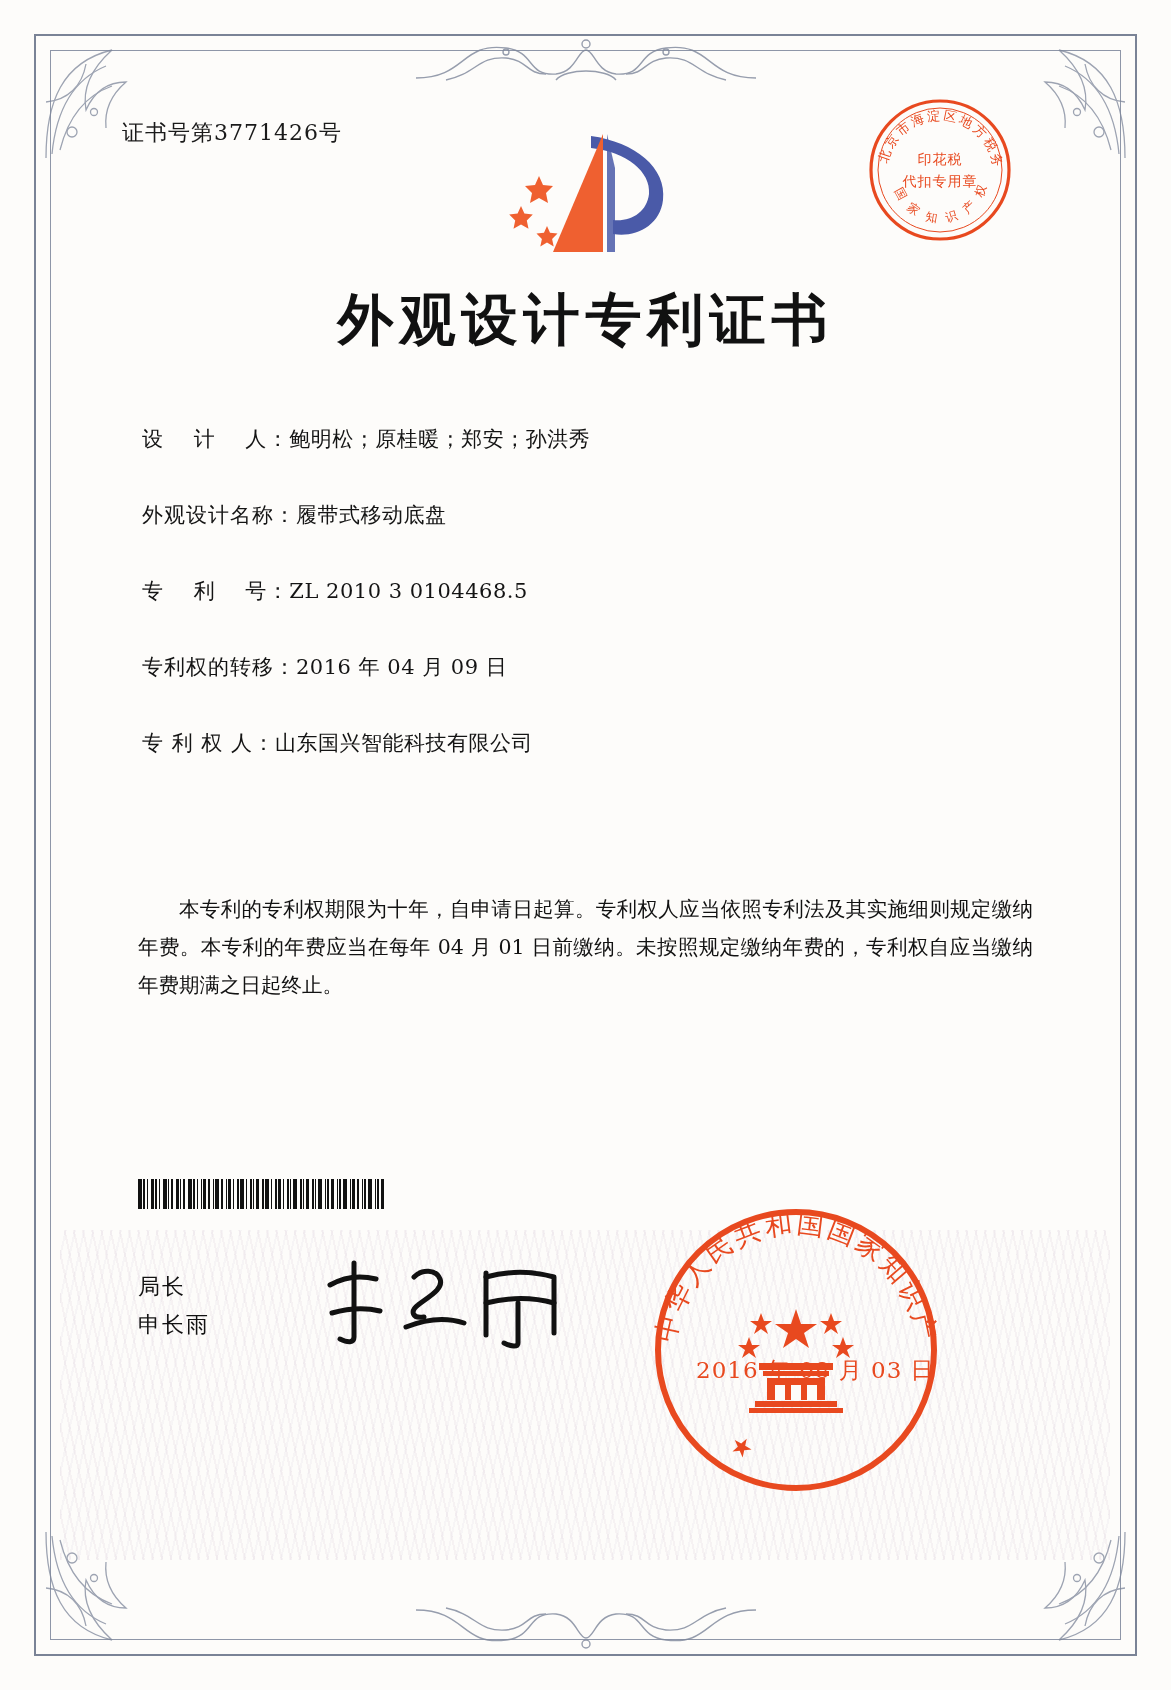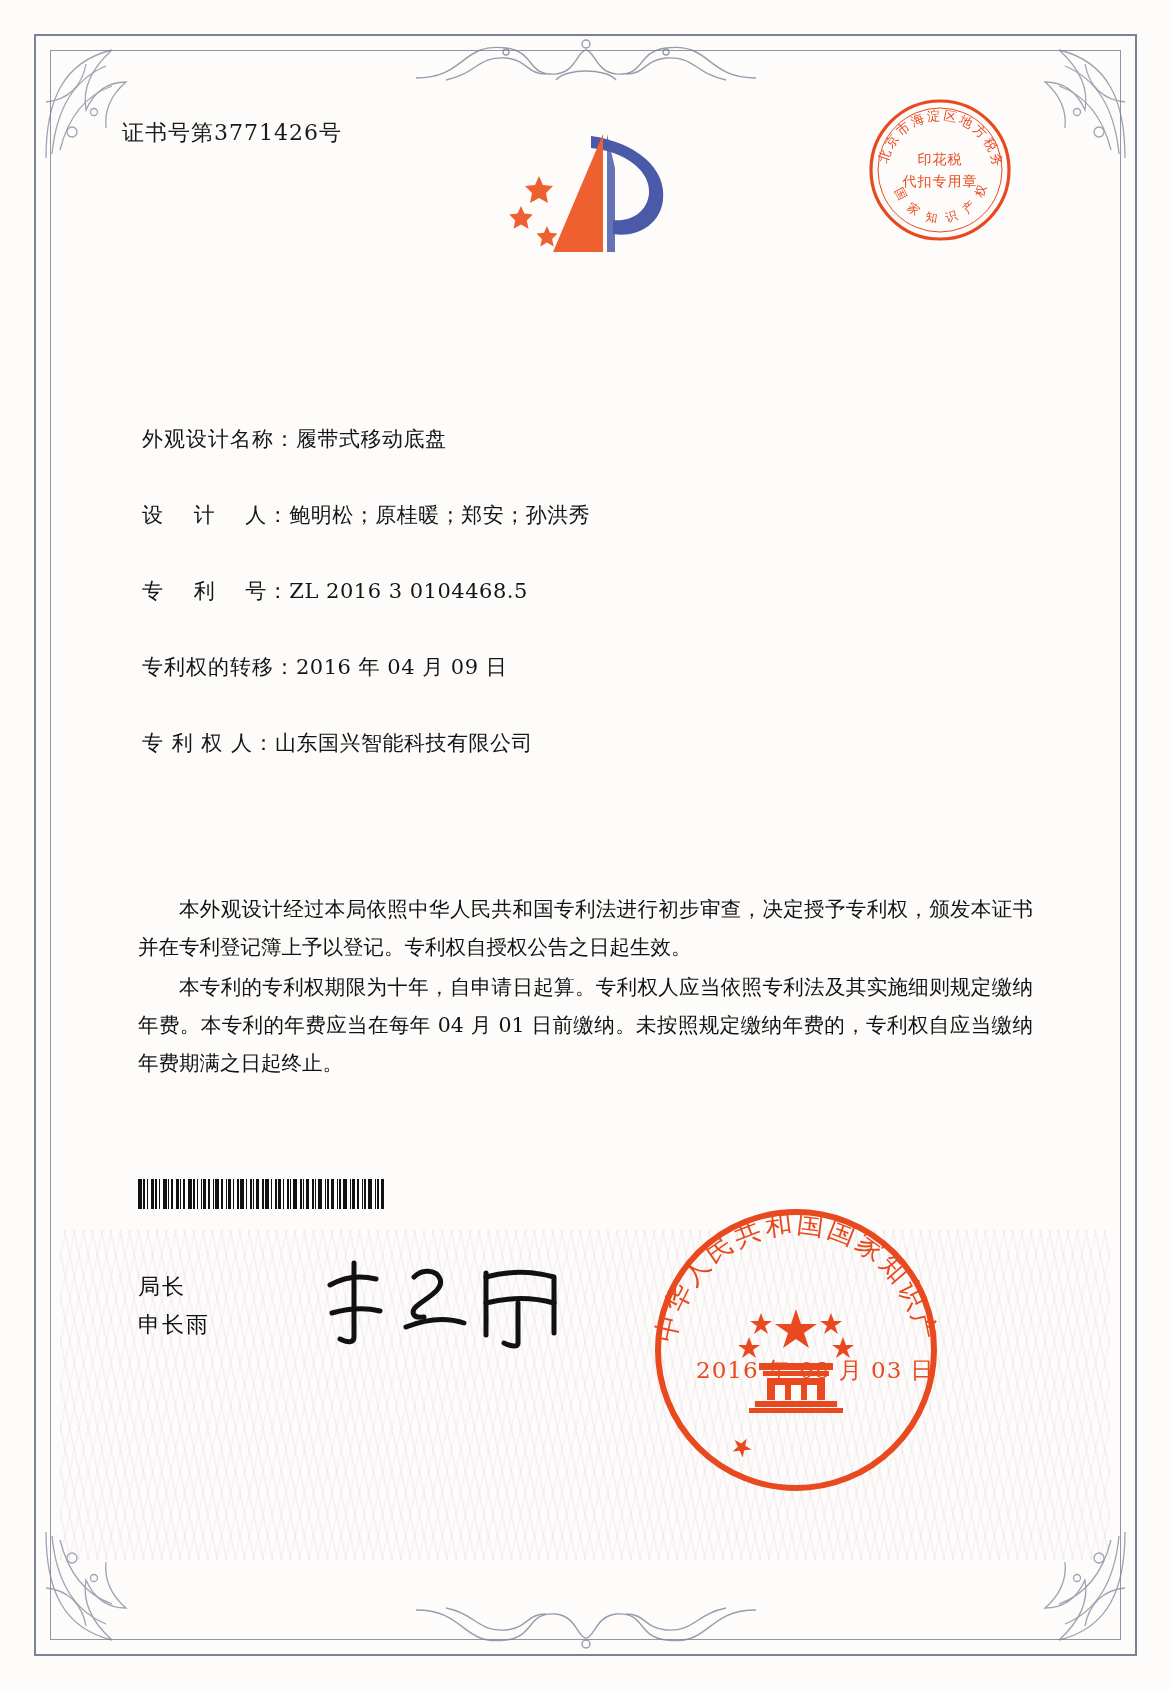--- a/index.html
+++ b/index.html
@@ -263,41 +263,41 @@
       <path d="M96 8 C140 14 172 40 168 72 C165 98 140 110 118 106 L118 92 C136 94 152 84 154 66 C156 44 132 24 96 20 Z" fill="#4a5aa8"></path>
       <path d="M108 6 L108 124 L58 124 Z" fill="#ef6030"></path>
       <path d="M112 6 L112 124 L120 124 L120 40 Z" fill="#4a5aa8" opacity=".85"></path>
       <g fill="#ef6030">
         <path d="M44 48 l4 9 10 1 -7 7 2 10 -9 -5 -9 5 2 -10 -7 -7 10 -1 z"></path>
         <path d="M26 78 l3.4 7.6 8.4 .8 -6 6 1.7 8.4 -7.5 -4.2 -7.5 4.2 1.7 -8.4 -6 -6 8.4 -.8 z"></path>
         <path d="M52 98 l3 6.8 7.5 .7 -5.4 5.4 1.6 7.5 -6.7 -3.8 -6.7 3.8 1.6 -7.5 -5.4 -5.4 7.5 -.7 z"></path>
       </g>
     </svg>
 
+    <div class="main-title">外观设计专利证书</div>
 
     <div class="fields">
       <div class="field-row">
+        <span class="field-label">设　 计　 人：</span><span class="field-value">鲍明松；原桂暖；郑安；孙洪秀</span>
+      </div>
+      <div class="field-row">
         <span class="field-label">外观设计名称：</span><span class="field-value">履带式移动底盘</span>
       </div>
       <div class="field-row">
-        <span class="field-label">设　 计　 人：</span><span class="field-value">鲍明松；原桂暖；郑安；孙洪秀</span>
-      </div>
-      <div class="field-row">
-        <span class="field-label">专　 利　 号：</span><span class="field-value">ZL 2016 3 0104468.5</span>
+        <span class="field-label">专　 利　 号：</span><span class="field-value">ZL 2010 3 0104468.5</span>
       </div>
       <div class="field-row">
         <span class="field-label">专利权的转移：</span><span class="field-value">2016 年 04 月 09 日</span>
       </div>
       <div class="field-row">
         <span class="field-label">专 利 权 人：</span><span class="field-value">山东国兴智能科技有限公司</span>
       </div>
     </div>
 
     <div class="paragraphs">
-      <p>本外观设计经过本局依照中华人民共和国专利法进行初步审查，决定授予专利权，颁发本证书并在专利登记簿上予以登记。专利权自授权公告之日起生效。</p>
       <p>本专利的专利权期限为十年，自申请日起算。专利权人应当依照专利法及其实施细则规定缴纳年费。本专利的年费应当在每年 04 月 01 日前缴纳。未按照规定缴纳年费的，专利权自应当缴纳年费期满之日起终止。</p>
     </div>
 
     <div class="barcode" id="barcode"><span style="width:4px;"></span><span style="width:1px;background:transparent;"></span><span style="width:2px;"></span><span style="width:2px;background:transparent;"></span><span style="width:1px;"></span><span style="width:3px;background:transparent;"></span><span style="width:3px;"></span><span style="width:1px;background:transparent;"></span><span style="width:2px;"></span><span style="width:2px;background:transparent;"></span><span style="width:1px;"></span><span style="width:3px;background:transparent;"></span><span style="width:4px;"></span><span style="width:1px;background:transparent;"></span><span style="width:1px;"></span><span style="width:2px;background:transparent;"></span><span style="width:2px;"></span><span style="width:3px;background:transparent;"></span><span style="width:3px;"></span><span style="width:1px;background:transparent;"></span><span style="width:1px;"></span><span style="width:2px;background:transparent;"></span><span style="width:2px;"></span><span style="width:3px;background:transparent;"></span><span style="width:4px;"></span><span style="width:1px;background:transparent;"></span><span style="width:2px;"></span><span style="width:2px;background:transparent;"></span><span style="width:1px;"></span><span style="width:3px;background:transparent;"></span><span style="width:1px;"></span><span style="width:1px;background:transparent;"></span><span style="width:3px;"></span><span style="width:2px;background:transparent;"></span><span style="width:2px;"></span><span style="width:3px;background:transparent;"></span><span style="width:1px;"></span><span style="width:1px;background:transparent;"></span><span style="width:4px;"></span><span style="width:2px;background:transparent;"></span><span style="width:2px;"></span><span style="width:3px;background:transparent;"></span><span style="width:1px;"></span><span style="width:1px;background:transparent;"></span><span style="width:3px;"></span><span style="width:2px;background:transparent;"></span><span style="width:1px;"></span><span style="width:3px;background:transparent;"></span><span style="width:2px;"></span><span style="width:1px;background:transparent;"></span><span style="width:4px;"></span><span style="width:2px;background:transparent;"></span><span style="width:1px;"></span><span style="width:3px;background:transparent;"></span><span style="width:2px;"></span><span style="width:1px;background:transparent;"></span><span style="width:1px;"></span><span style="width:2px;background:transparent;"></span><span style="width:3px;"></span><span style="width:3px;background:transparent;"></span><span style="width:2px;"></span><span style="width:1px;background:transparent;"></span><span style="width:4px;"></span><span style="width:2px;background:transparent;"></span><span style="width:1px;"></span><span style="width:3px;background:transparent;"></span><span style="width:2px;"></span><span style="width:1px;background:transparent;"></span><span style="width:3px;"></span><span style="width:2px;background:transparent;"></span><span style="width:1px;"></span><span style="width:3px;background:transparent;"></span><span style="width:2px;"></span><span style="width:1px;background:transparent;"></span><span style="width:1px;"></span><span style="width:2px;background:transparent;"></span><span style="width:4px;"></span><span style="width:3px;background:transparent;"></span><span style="width:2px;"></span><span style="width:1px;background:transparent;"></span><span style="width:1px;"></span><span style="width:2px;background:transparent;"></span><span style="width:3px;"></span><span style="width:3px;background:transparent;"></span><span style="width:2px;"></span><span style="width:1px;background:transparent;"></span><span style="width:1px;"></span><span style="width:2px;background:transparent;"></span><span style="width:4px;"></span><span style="width:3px;background:transparent;"></span><span style="width:1px;"></span><span style="width:1px;background:transparent;"></span><span style="width:2px;"></span><span style="width:2px;background:transparent;"></span><span style="width:3px;"></span><span style="width:3px;background:transparent;"></span><span style="width:1px;"></span><span style="width:1px;background:transparent;"></span><span style="width:2px;"></span><span style="width:2px;background:transparent;"></span><span style="width:4px;"></span><span style="width:3px;background:transparent;"></span><span style="width:1px;"></span><span style="width:1px;background:transparent;"></span><span style="width:3px;"></span><span style="width:2px;background:transparent;"></span><span style="width:2px;"></span><span style="width:3px;background:transparent;"></span><span style="width:1px;"></span><span style="width:1px;background:transparent;"></span><span style="width:2px;"></span><span style="width:2px;background:transparent;"></span><span style="width:4px;"></span><span style="width:3px;background:transparent;"></span><span style="width:1px;"></span><span style="width:1px;background:transparent;"></span><span style="width:2px;"></span><span style="width:2px;background:transparent;"></span><span style="width:3px;"></span><span style="width:3px;background:transparent;"></span></div>
 
     <div class="sign-block">
       <div>局长</div>
       <div>申长雨</div>
     </div>
 

